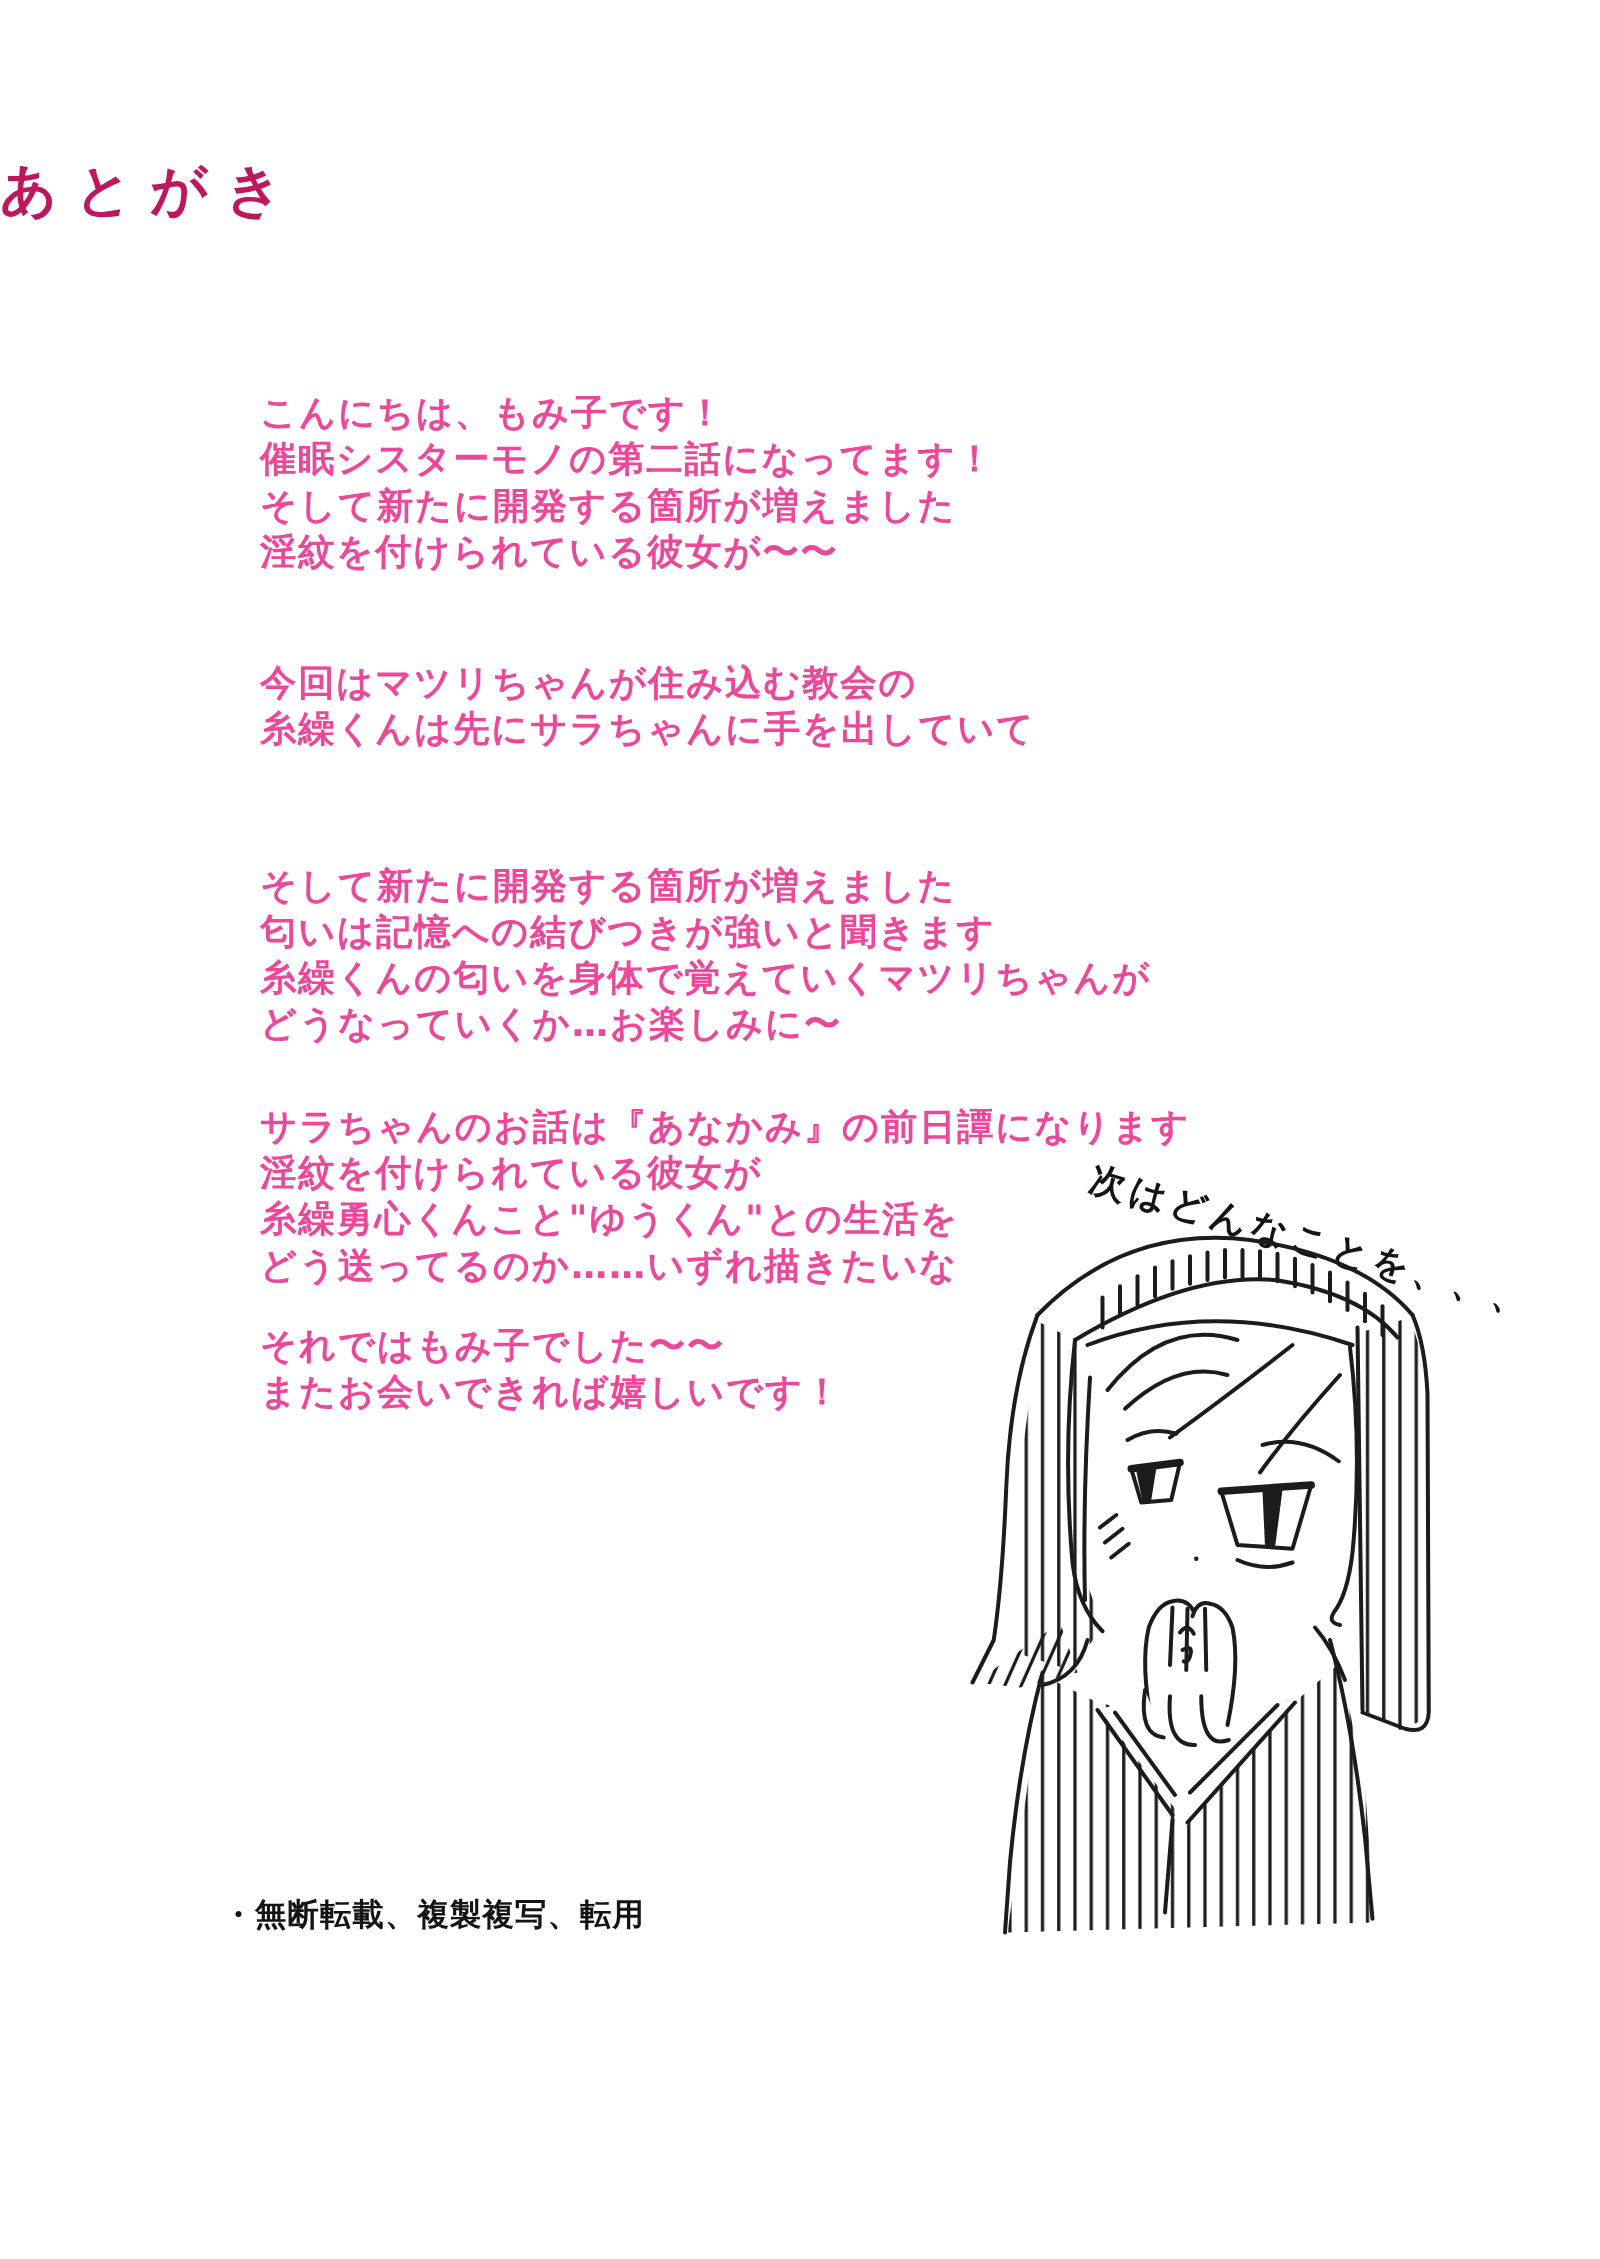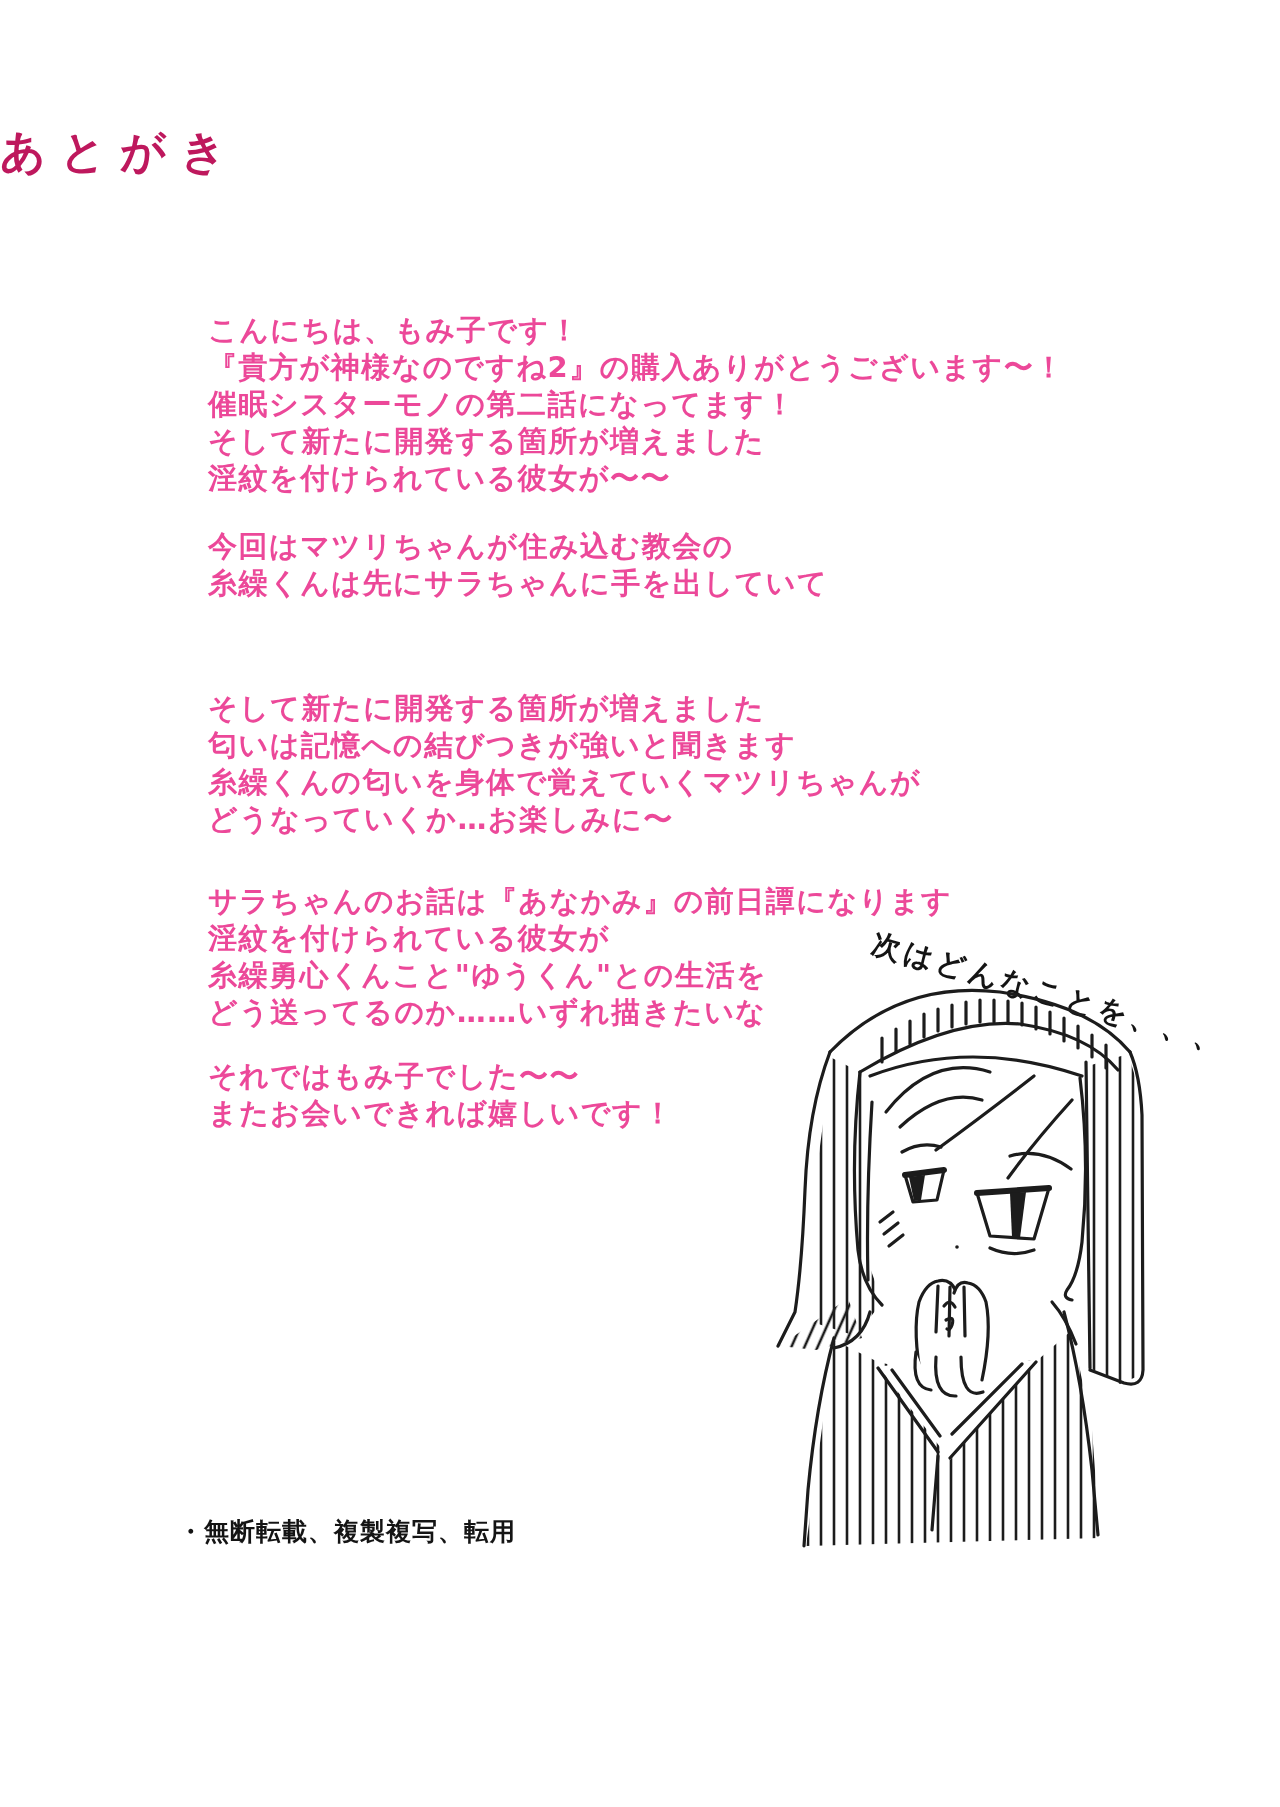--- a/index.html
+++ b/index.html
@@ -48,21 +48,20 @@
     width:560px;height:600px;
   }
 </style>
 </head>
 <body>
 
 <div class="page-title">あとがき</div>
 
 <div class="text-block tb1">
   <div>こんにちは、もみ子です！</div>
-  <div>『貴方が神様なのですね2』の購入ありがとうございます〜！</div>
   <div>催眠シスターモノの第二話になってます！</div>
   <div>そして新たに開発する箇所が増えました</div>
   <div>淫紋を付けられている彼女が〜〜</div>
 </div>
 
 <div class="text-block tb2">
   <div>今回はマツリちゃんが住み込む教会の</div>
   <div>糸繰くんは先にサラちゃんに手を出していて</div>
 </div>
 

